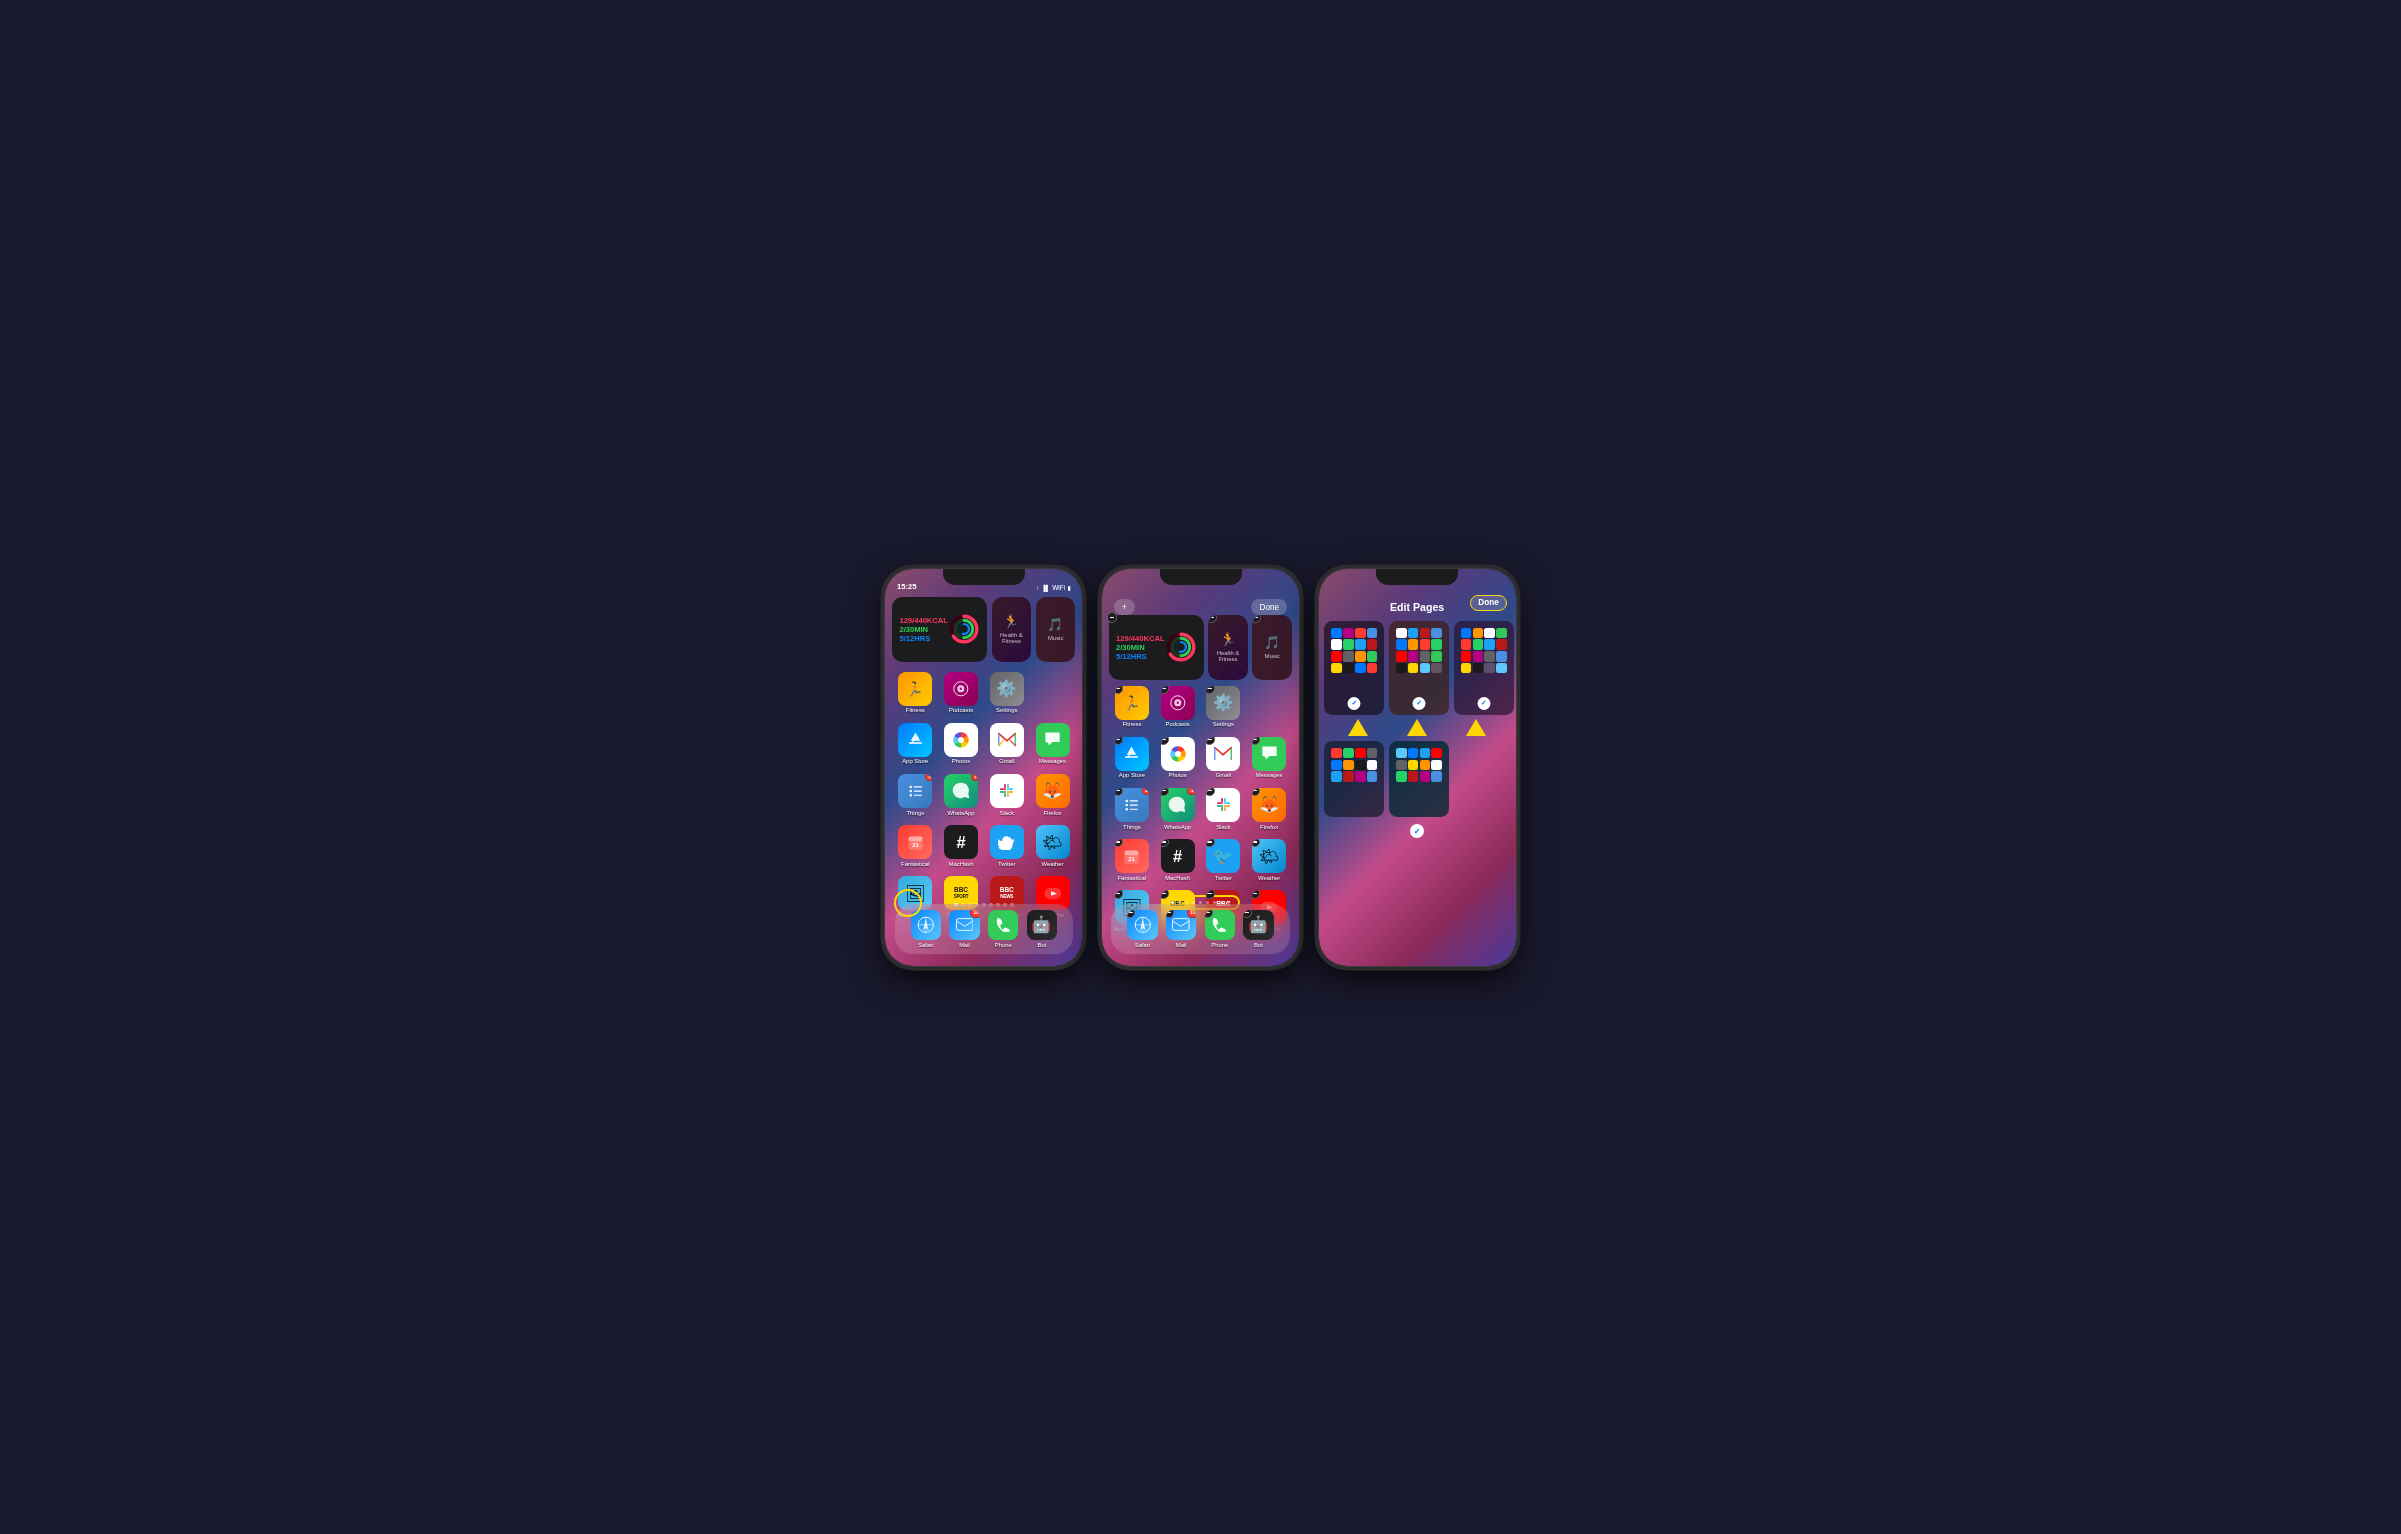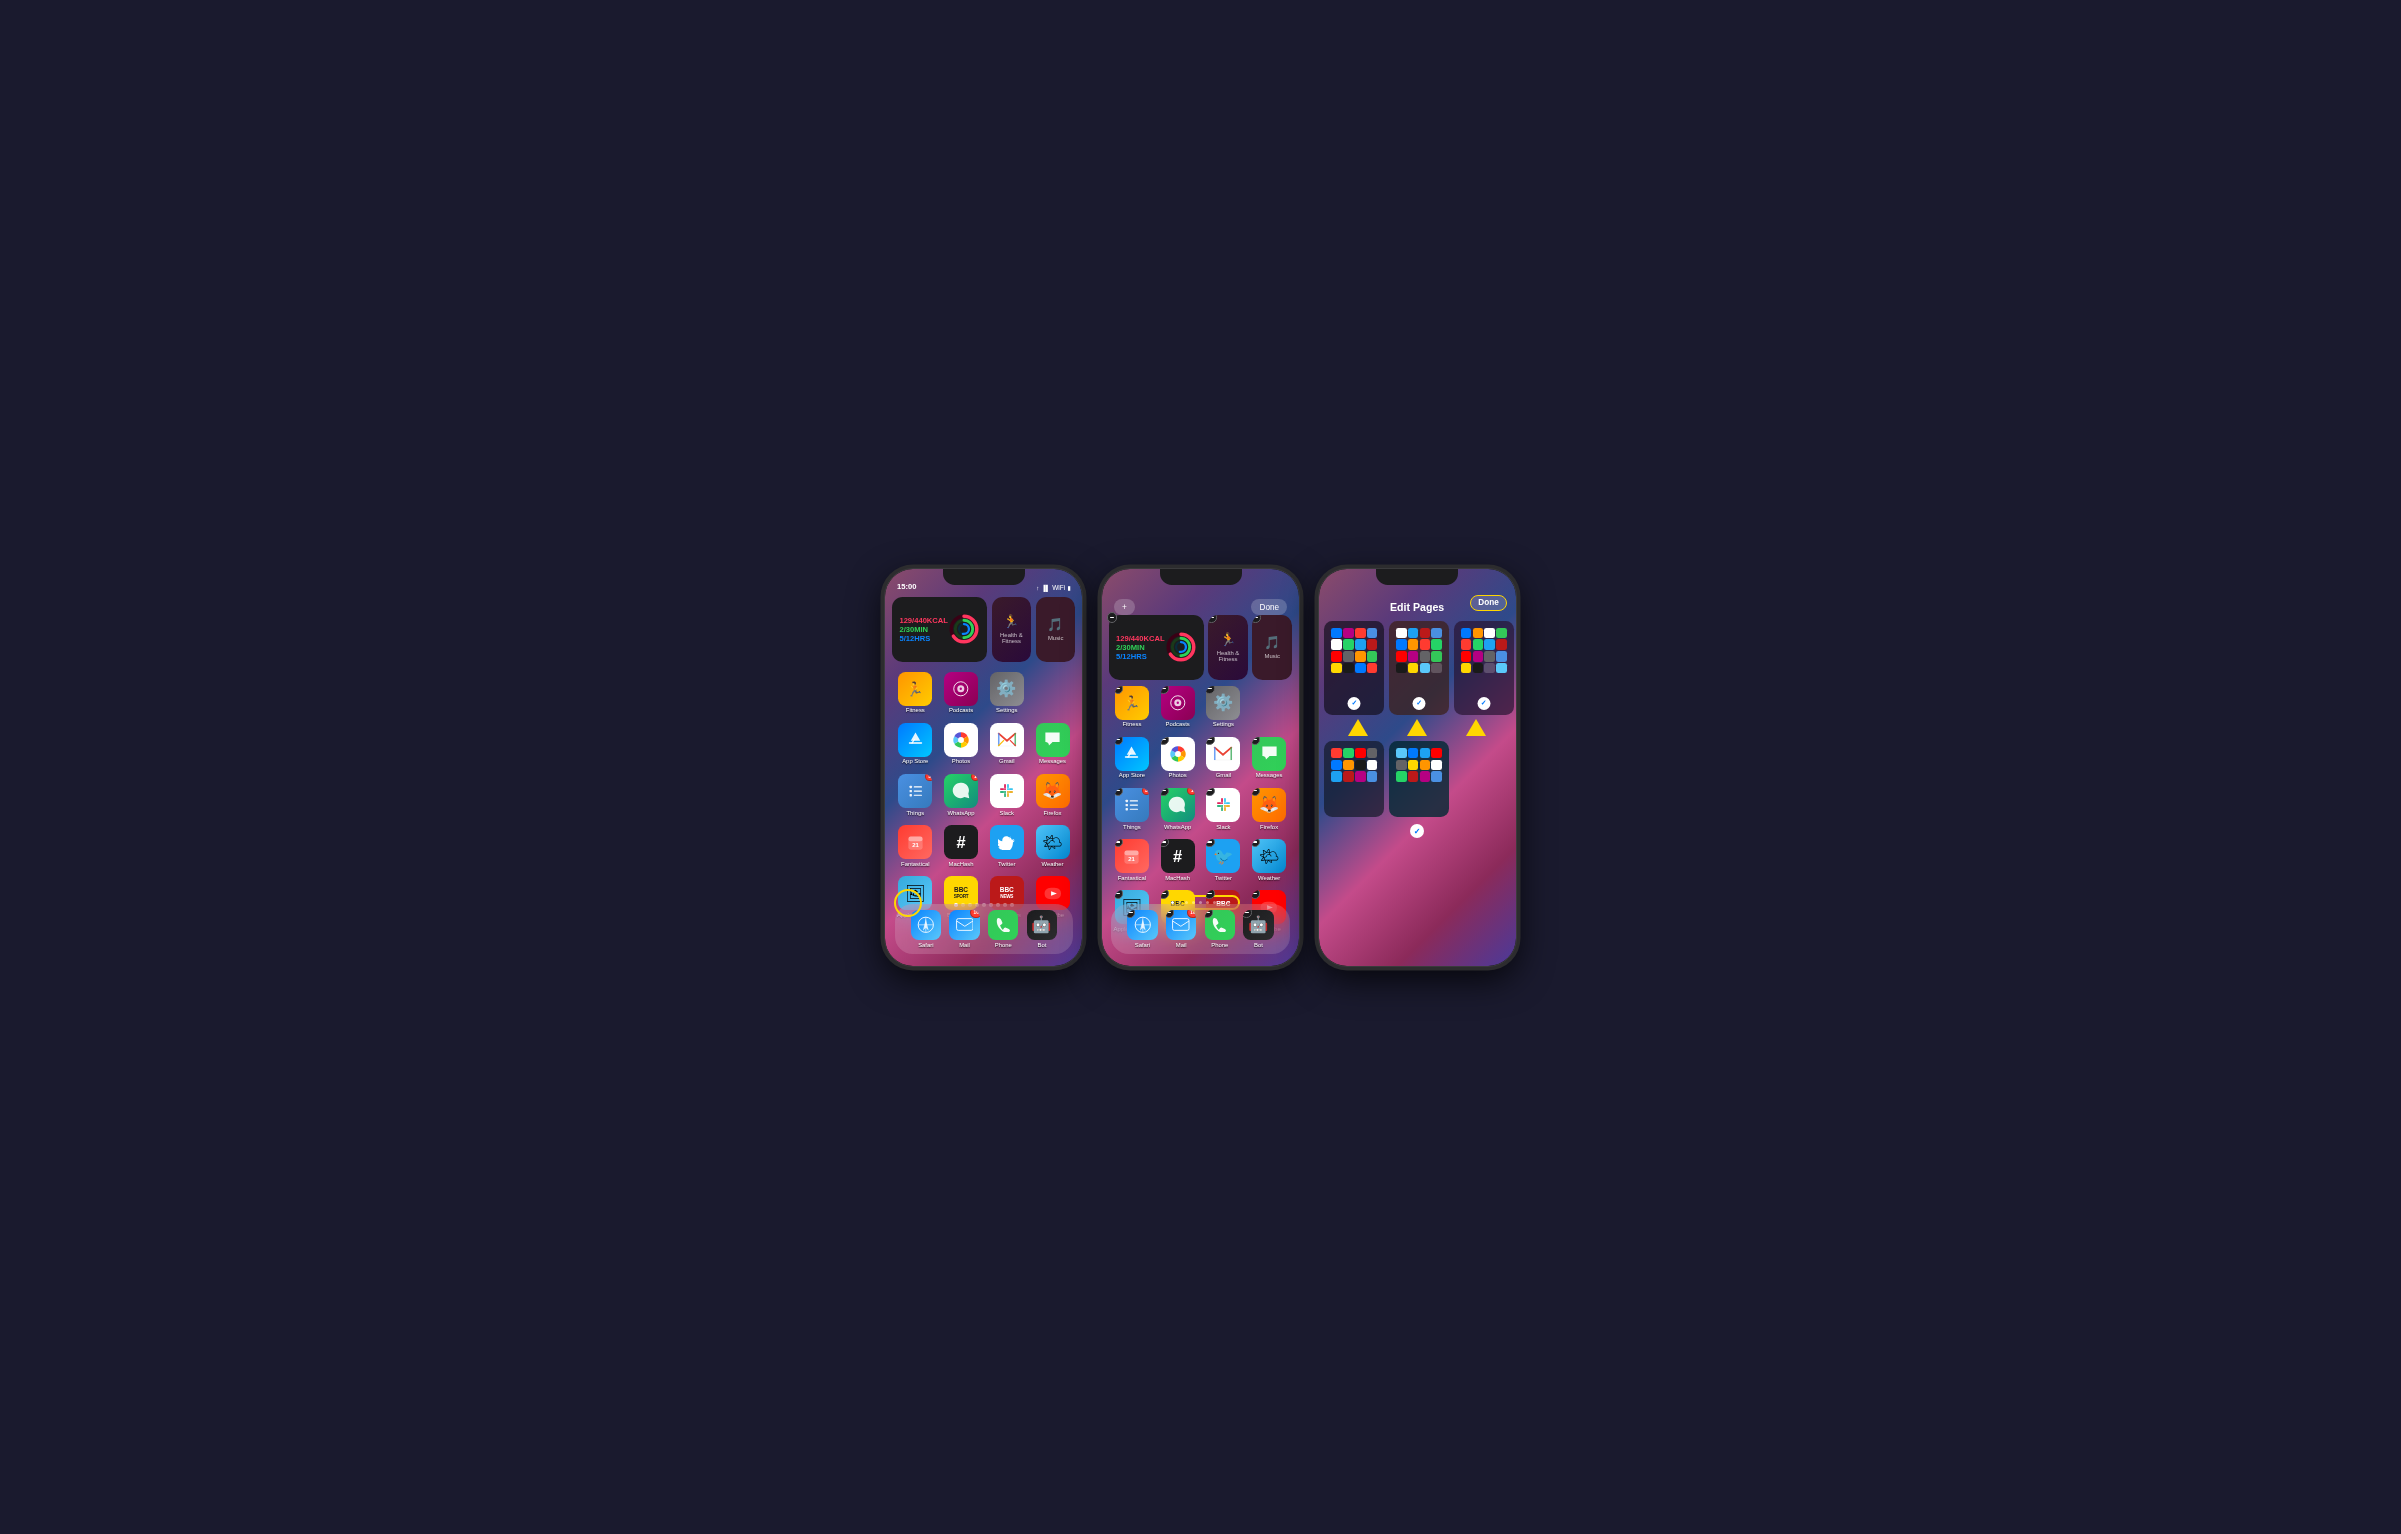--- a/index.html
+++ b/index.html
@@ -442,21 +442,21 @@
   </style>
 </head>
 <body>
 
 <div class="phone-container">
 
   <div class="phone">
     <div class="phone-screen">
 
       <div class="status-bar">
-        <span class="status-time">15:00</span>
+        <span class="status-time">15:25</span>
         <div class="status-icons">
           <span style="color:white;font-size:5.9px;">↑</span>
           <span style="color:white;font-size:5.9px;">▐▌</span>
           <span style="color:white;font-size:6.5px;">WiFi</span>
           <span style="color:white;font-size:5.9px;">▮</span>
         </div>
       </div>
 
       <div class="notch"></div>
 

